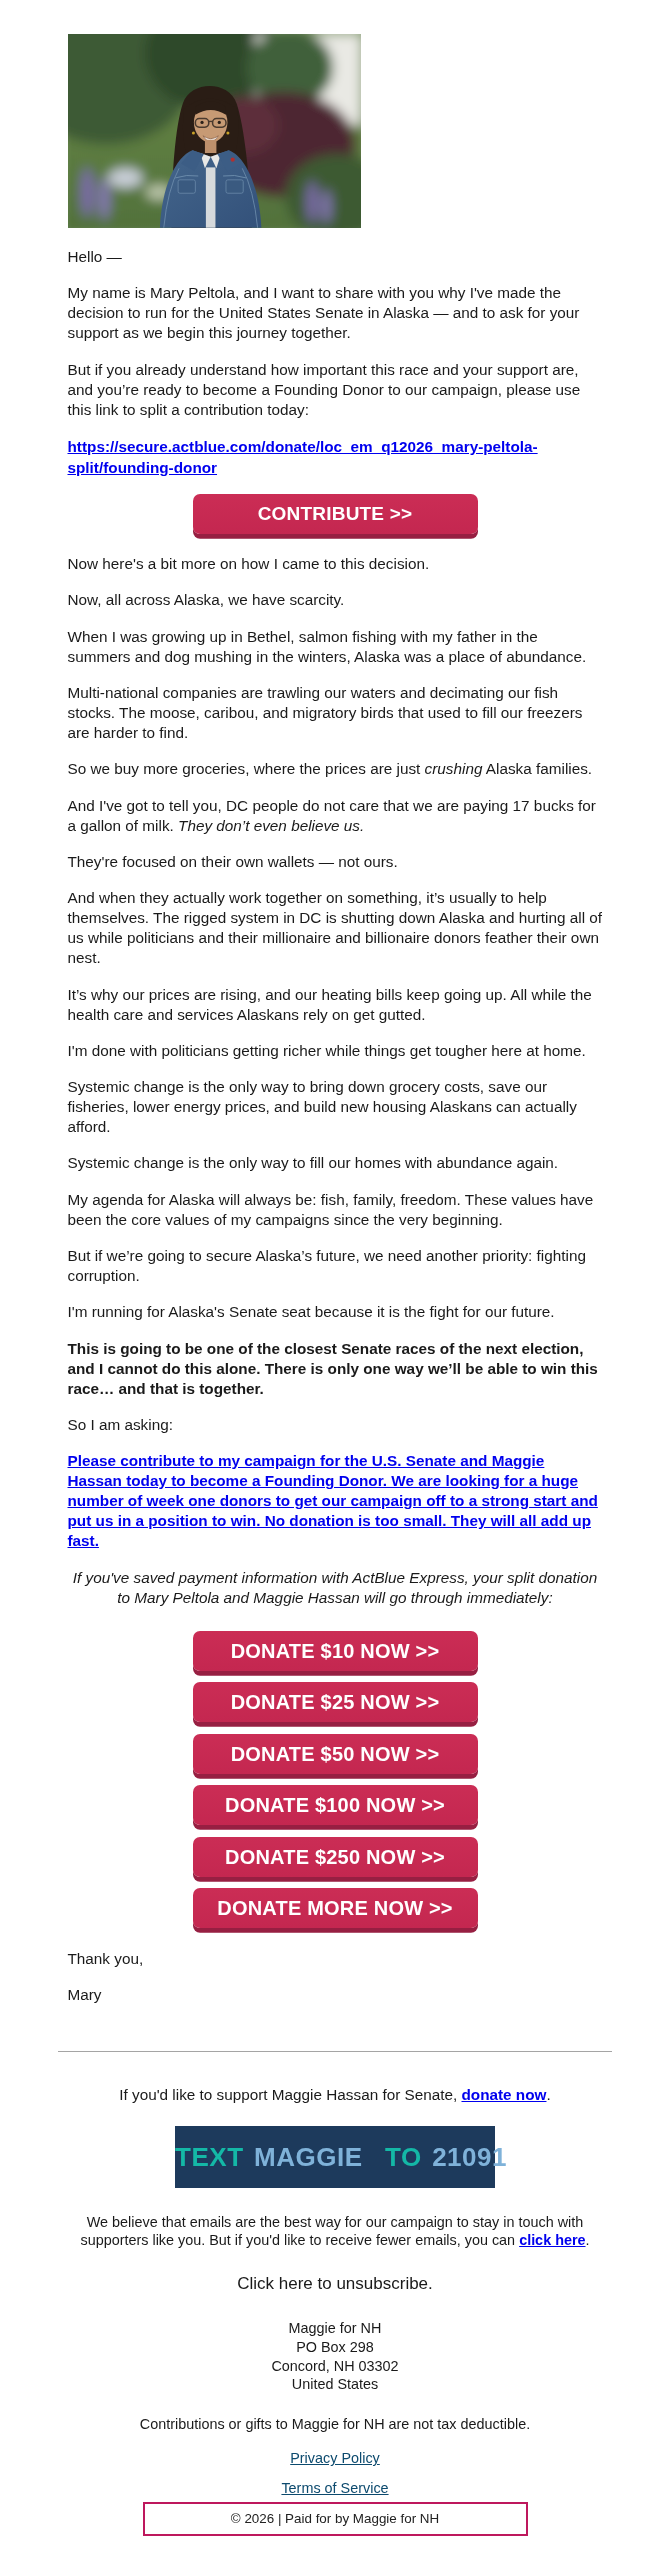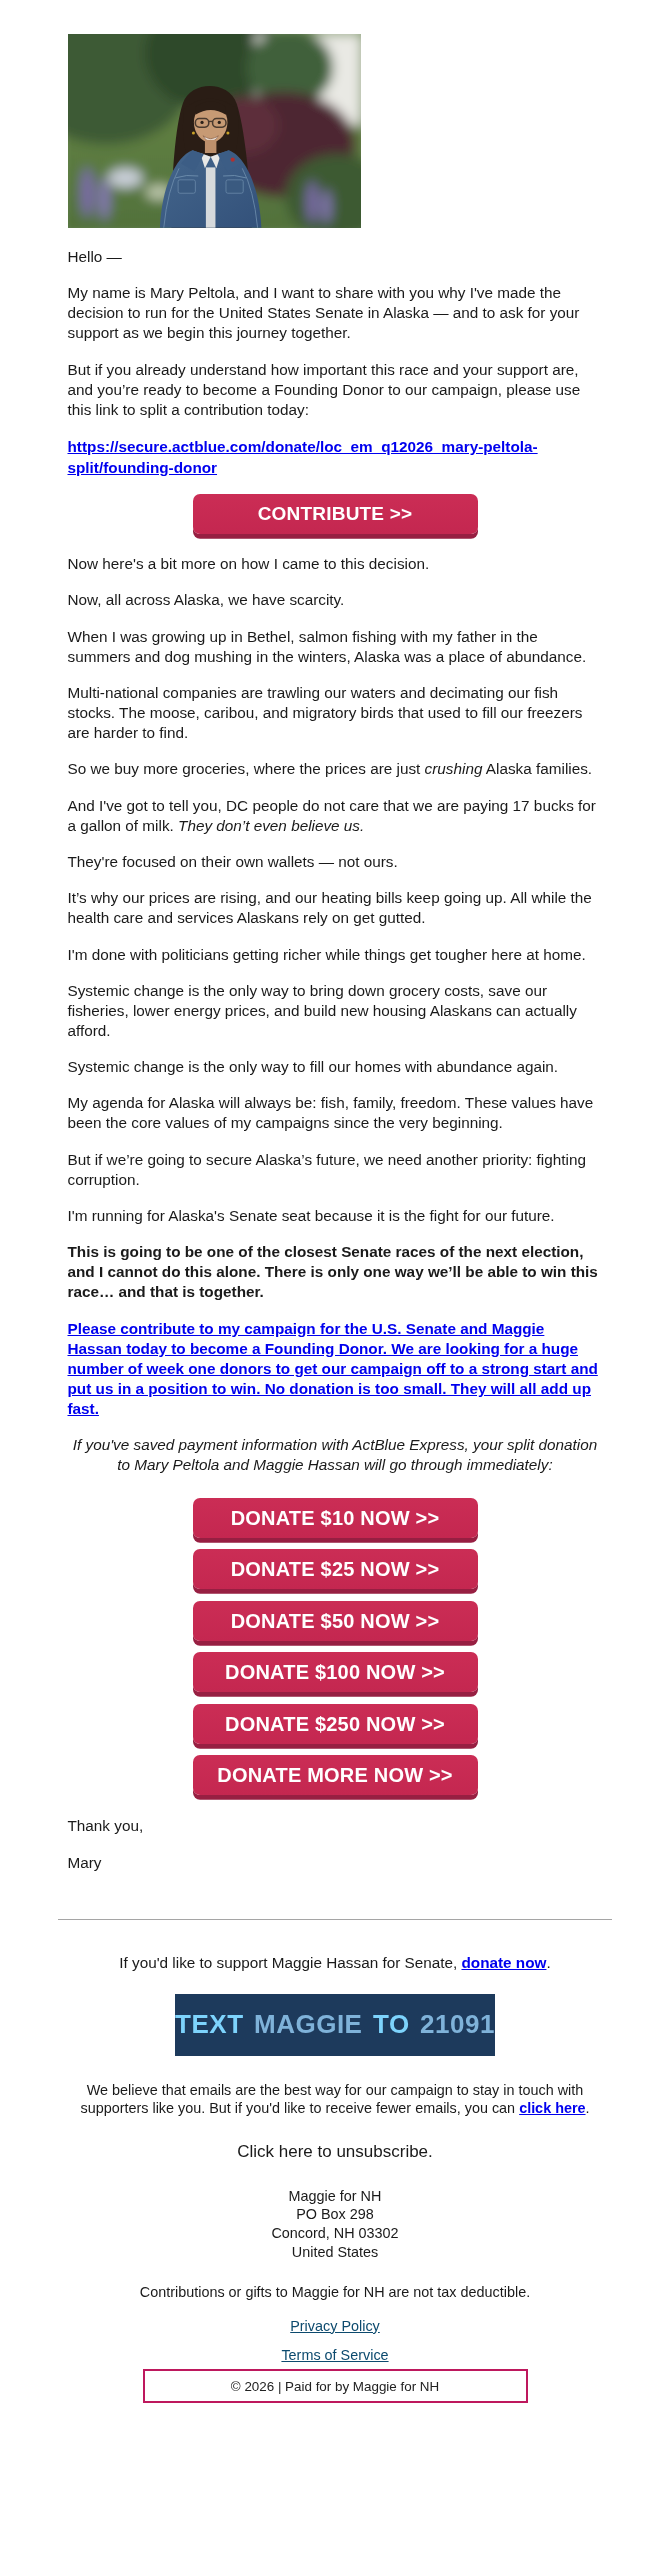--- a/index.html
+++ b/index.html
@@ -30,21 +30,21 @@
   .italic-note{font-style:italic;text-align:center;margin:16.3px 0;padding:0 3.8px;}
   .sig{margin-top:21px;}
   hr.divider{border:none;border-top:1px solid #a5a5a5;margin:46px 7.7px 0 7.7px;}
   .footer{text-align:center;}
   .support-line{font-size:15.3px;margin:33px 9.6px 0 9.6px;line-height:20px;}
   .banner{
     width:320px;height:62px;margin:21px auto 0 auto;background:#1d3a5c;
     display:flex;align-items:center;justify-content:center;gap:10.5px;
     font-weight:bold;font-size:26px;letter-spacing:0.5px;
   }
-  .banner .w{color:#7dd3fc;}
+  .banner .w{color:#14b8a6;margin-left:12px;}
   .banner .lb{color:#7fb2d9;}
   .we-believe{font-size:14.4px;line-height:18px;margin:25px 3.8px 0 3.8px;}
   .unsub{font-size:17px;margin-top:25px;line-height:20px;}
   .address{font-size:14.4px;line-height:18.7px;margin-top:25px;}
   .disclaimer{font-size:14.4px;margin-top:21px;line-height:19px;}
   .legal-link{display:block;font-size:14.4px;text-decoration:underline;color:#0c4a6e;cursor:pointer;}
   .privacy{margin-top:16.3px;}
   .terms{margin-top:13.4px;}
   .paid-box{
     width:381px;margin:5.7px auto 0 auto;border:2px solid #be185d;
@@ -136,37 +136,39 @@
     <p>When I was growing up in Bethel, salmon fishing with my father in the summers and dog mushing in the winters, Alaska was a place of abundance.</p>
 
     <p>Multi-national companies are trawling our waters and decimating our fish stocks. The moose, caribou, and migratory birds that used to fill our freezers are harder to find.</p>
 
     <p><span>So we buy more groceries, where the prices are just </span><span class="em-it">crushing</span><span> Alaska families.</span></p>
 
     <p><span>And I've got to tell you, DC people do not care that we are paying 17 bucks for a gallon of milk. </span><span class="em-it">They don’t even believe us.</span></p>
 
     <p>They're focused on their own wallets — not ours.</p>
 
+    <p>And when they actually work together on something, it’s usually to help themselves. The rigged system in DC is shutting down Alaska and hurting all of us while politicians and their millionaire and billionaire donors feather their own nest.</p>
 
     <p>It’s why our prices are rising, and our heating bills keep going up. All while the health care and services Alaskans rely on get gutted.</p>
 
     <p>I'm done with politicians getting richer while things get tougher here at home.</p>
 
     <p>Systemic change is the only way to bring down grocery costs, save our fisheries, lower energy prices, and build new housing Alaskans can actually afford.</p>
 
     <p>Systemic change is the only way to fill our homes with abundance again.</p>
 
     <p>My agenda for Alaska will always be: fish, family, freedom. These values have been the core values of my campaigns since the very beginning.</p>
 
     <p>But if we’re going to secure Alaska’s future, we need another priority: fighting corruption.</p>
 
     <p>I'm running for Alaska's Senate seat because it is the fight for our future.</p>
 
     <p class="bold-para">This is going to be one of the closest Senate races of the next election, and I cannot do this alone. There is only one way we’ll be able to win this race… and that is together.</p>
 
+    <p>So I am asking:</p>
 
     <p><a class="blue-link">Please contribute to my campaign for the U.S. Senate and Maggie Hassan today to become a Founding Donor. We are looking for a huge number of week one donors to get our campaign off to a strong start and put us in a position to win. No donation is too small. They will all add up fast.</a></p>
 
     <p class="italic-note">If you've saved payment information with ActBlue Express, your split donation to Mary Peltola and Maggie Hassan will go through immediately:</p>
 
     <div class="donate-stack">
       <a class="btn">DONATE $10 NOW &gt;&gt;</a>
       <a class="btn">DONATE $25 NOW &gt;&gt;</a>
       <a class="btn">DONATE $50 NOW &gt;&gt;</a>
       <a class="btn">DONATE $100 NOW &gt;&gt;</a>

